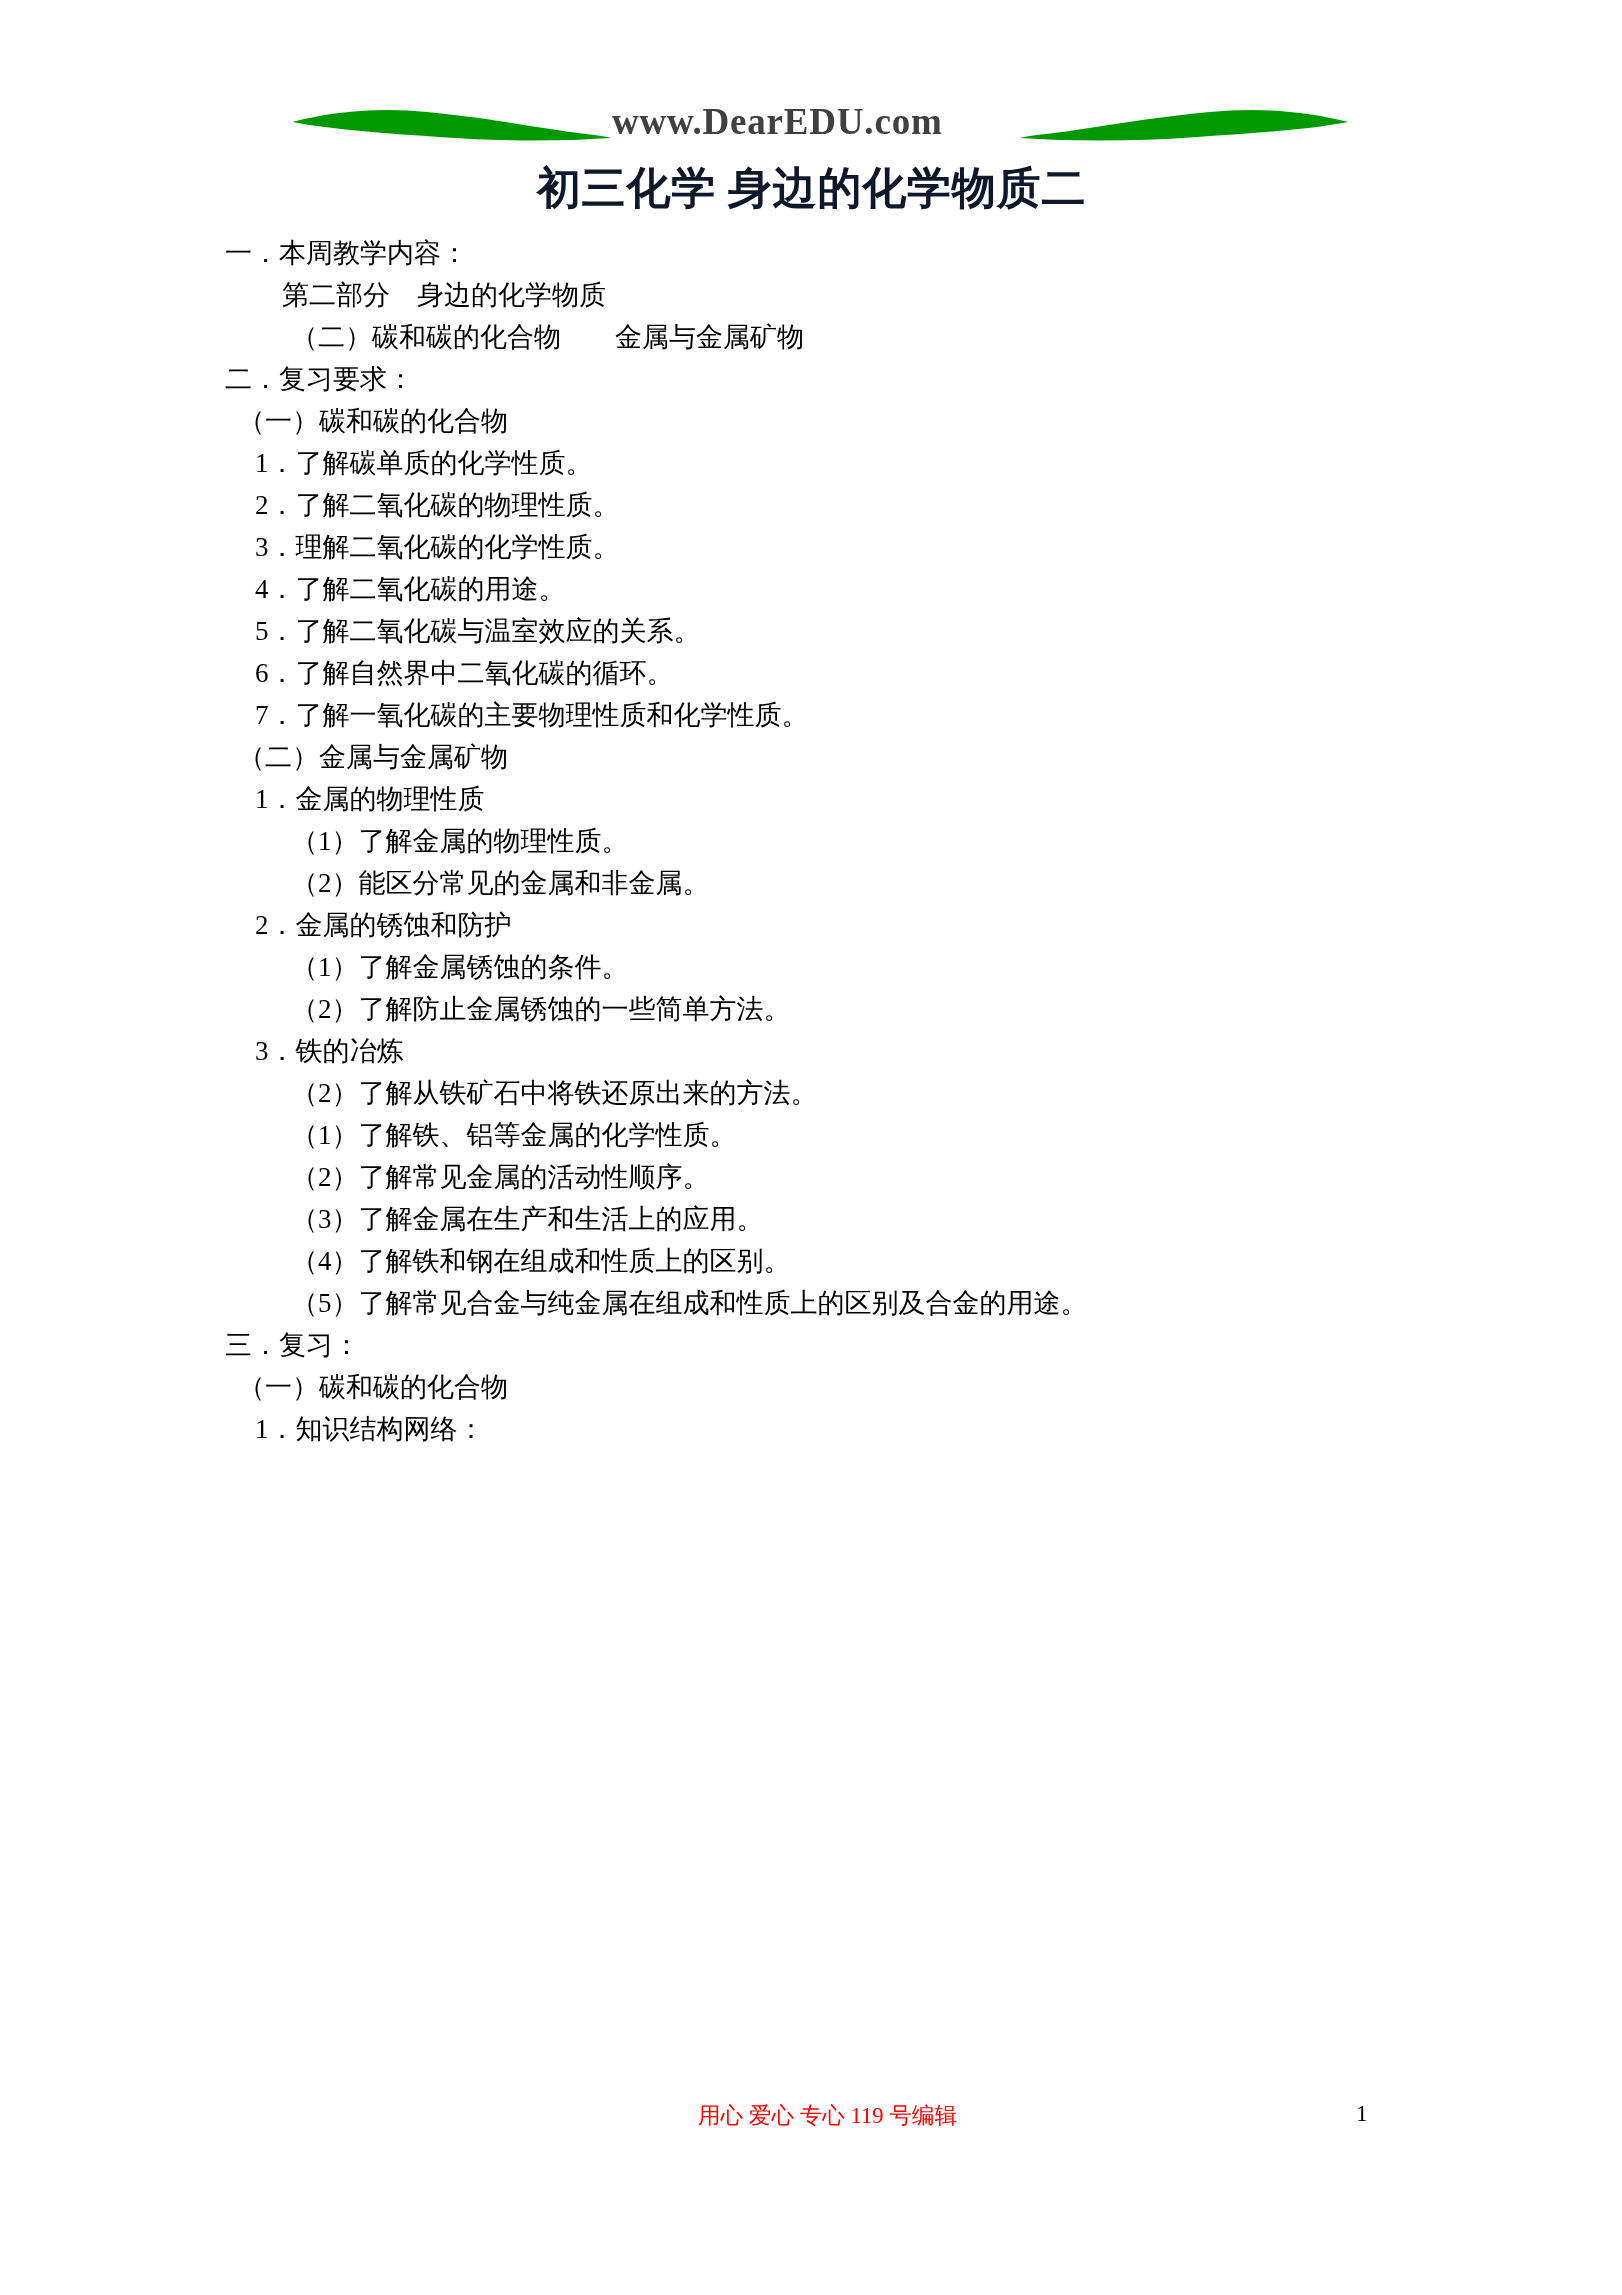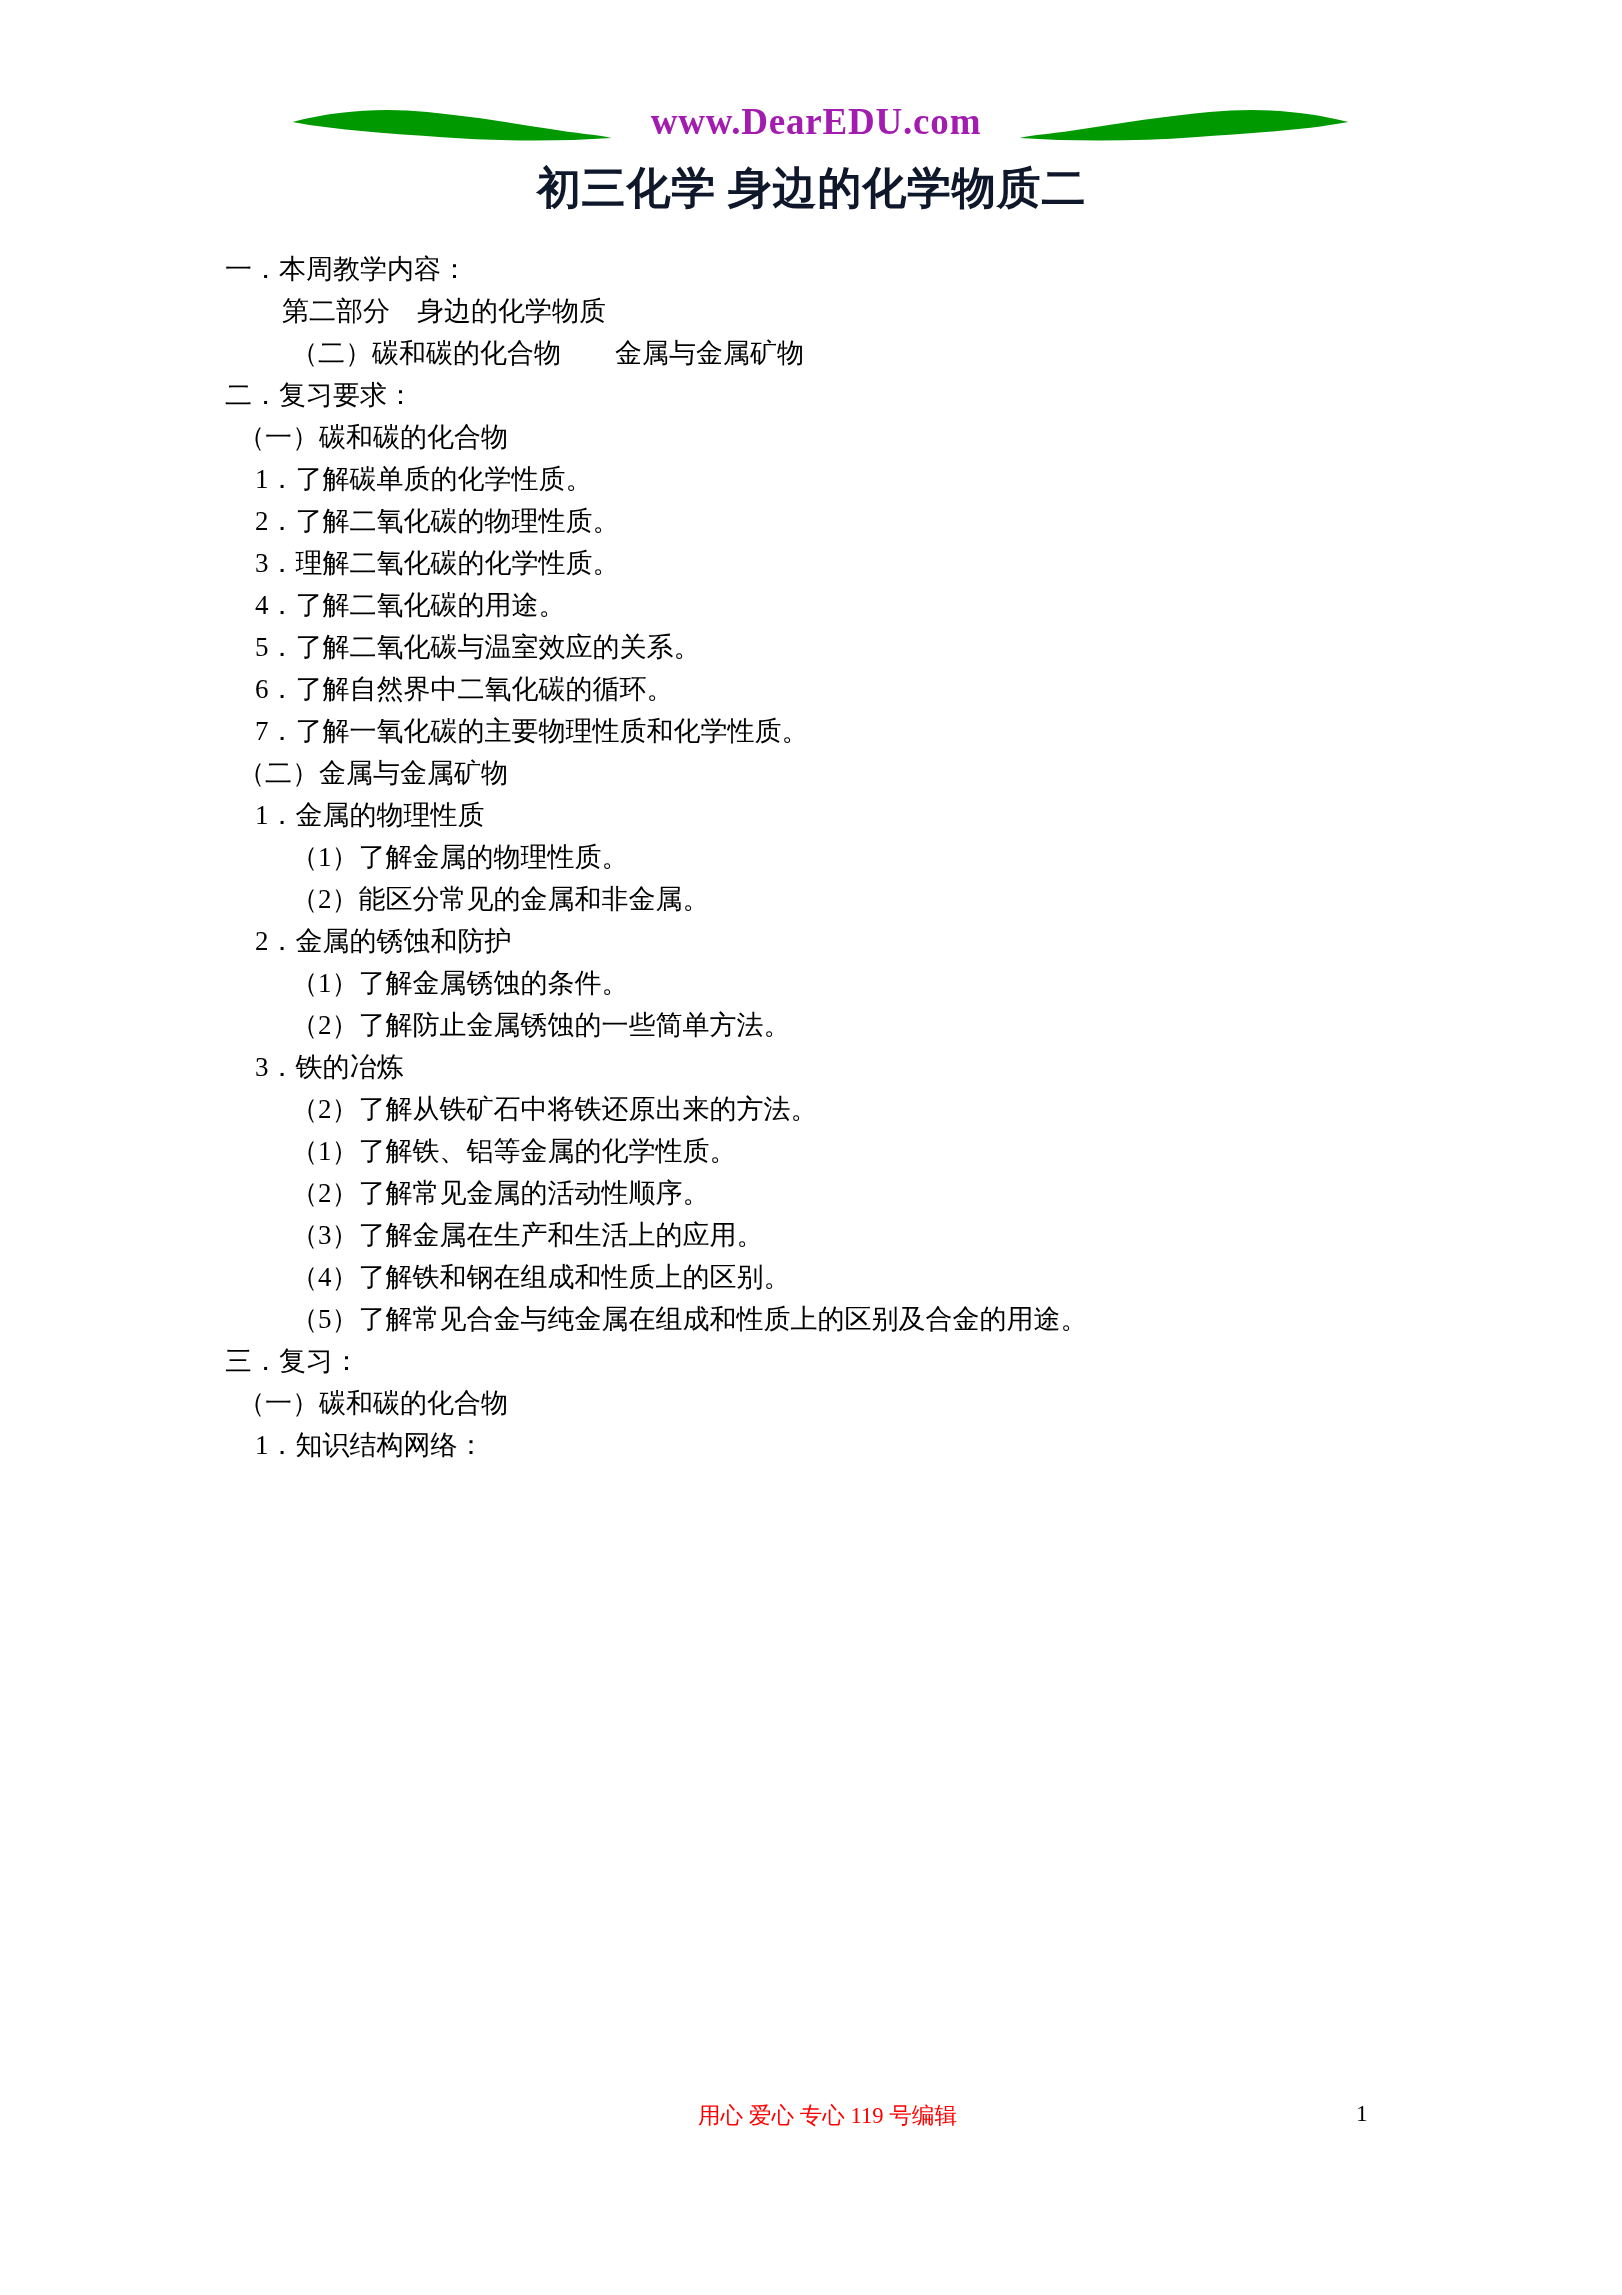--- a/index.html
+++ b/index.html
@@ -29,24 +29,23 @@
     top: 10.6px;
     height: 35px;
   }
   .swoosh-left  { left: 0;    width: 322px; }
   .swoosh-right { left: 727px; width: 332px; transform: scaleX(-1); }
   .logo-text {
     position: absolute;
     left: 321px;
     top: 4.5px;
     width: 408px;
-    text-align: center;
     font-size: 37px;
     font-weight: bold;
-    color: #a21caf;
+    color: #404040;
     letter-spacing: 0.8px;
     white-space: nowrap;
   }
 
   
   .page-title {
     position: absolute;
     top: 159px;
     left: 0;
     width: 1623px;
@@ -55,21 +54,21 @@
     font-size: 44px;
     font-weight: bold;
     color: #0f172a;
     letter-spacing: 0.8px;
     white-space: nowrap;
   }
 
   
   .document-body {
     position: absolute;
-    top: 248px;
+    top: 232px;
     left: 0;
     width: 1286px;
   }
   .doc-line {
     height: 42px;
     line-height: 42px;
     font-size: 27px;
     white-space: nowrap;
   }
   .indent-0 { padding-left: 225px; }  

